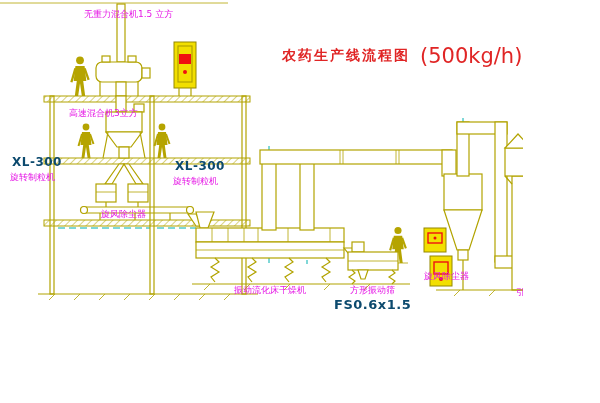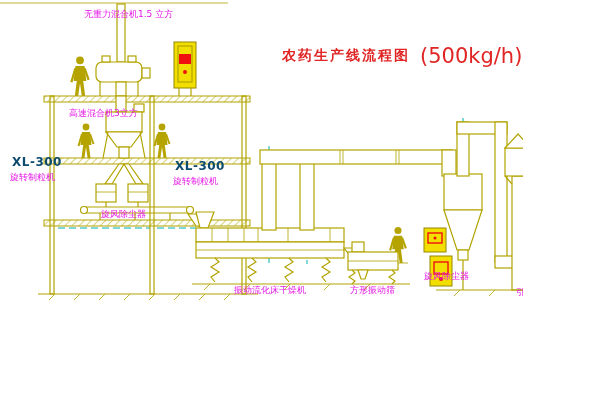--- a/index.html
+++ b/index.html
@@ -232,20 +232,21 @@
 <div class="lbl" style="left:10px;top:173px">旋转制粒机</div>
 
 <div class="mdl" style="left:175px;top:159px">XL-300</div>
 <div class="lbl" style="left:173px;top:177px">旋转制粒机</div>
 
 <div class="lbl" style="left:101px;top:210px">旋风除尘器</div>
 
 <div class="lbl" style="left:234px;top:286px">振动流化床干燥机</div>
 
 <div class="lbl" style="left:350px;top:286px">方形振动筛</div>
+<div class="mdl" style="left:334px;top:297px;font-size:13px">FS0.6x1.5</div>
 
 <div class="lbl" style="left:424px;top:272px">旋风除尘器</div>
 <div class="lbl" style="left:516px;top:288px">引风机</div>
 
 <div class="ttl">
   <span class="t">农药生产线流程图</span>
   <span class="c">(500kg/h)</span>
 </div>
 
 </div>

